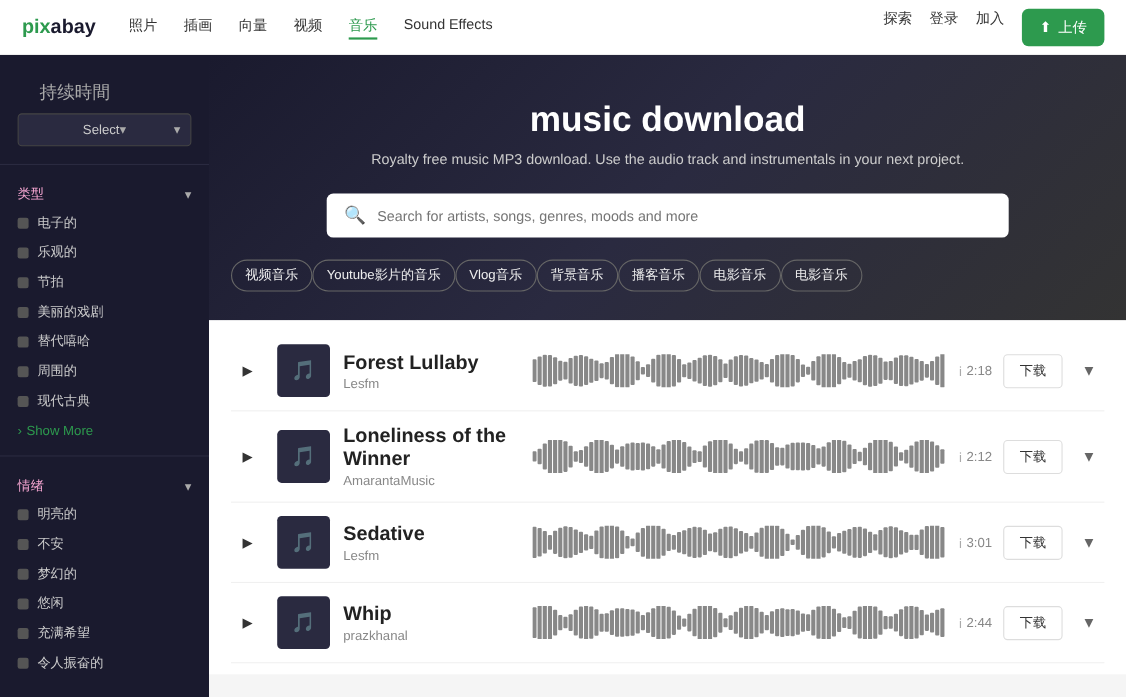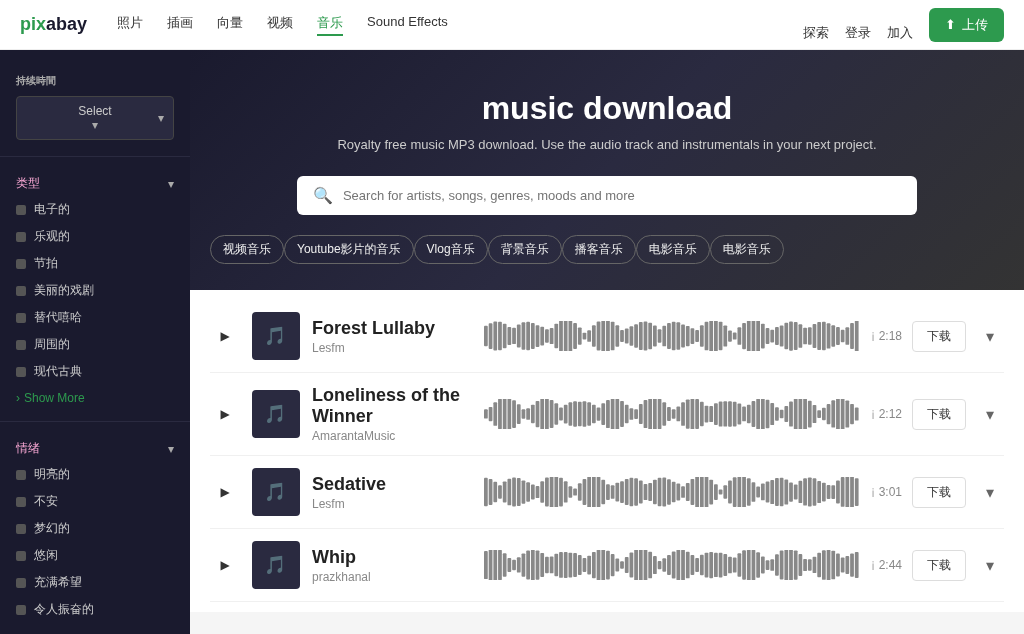--- a/index.html
+++ b/index.html
@@ -5,31 +5,31 @@
     * { margin: 0; padding: 0; box-sizing: border-box; }
     body { font-family: -apple-system, BlinkMacSystemFont, 'Segoe UI', sans-serif; background: #f5f5f5; display: flex; flex-direction: column; height: 634px; overflow: hidden; }
 
     
     .header { background: #fff; height: 50px; display: flex; align-items: center; padding: 0 20px; border-bottom: 1px solid #eee; flex-shrink: 0; z-index: 10; }
     .logo { font-size: 18px; font-weight: bold; color: #1a1a2e; margin-right: 30px; }
     .logo span { color: #2d9a4e; }
     .nav-links { display: flex; gap: 24px; flex: 1; }
     .nav-link { font-size: 13px; color: #333; text-decoration: none; cursor: pointer; }
     .nav-link.active { color: #2d9a4e; border-bottom: 2px solid #2d9a4e; padding-bottom: 2px; }
-    .header-right { display: flex; align-items: flex-end; gap: 16px; }
+    .header-right { display: flex; align-items: flex-start; gap: 16px; }
     .header-btn { font-size: 13px; color: #333; cursor: pointer; }
     .upload-btn { background: #2d9a4e; color: #fff; border: none; padding: 8px 16px; border-radius: 6px; font-size: 13px; cursor: pointer; display: flex; align-items: center; gap: 6px; }
 
     
     .main { display: flex; flex: 1; overflow: hidden; }
 
     
     .sidebar { width: 190px; background: #1a1a2e; color: #fff; overflow-y: auto; flex-shrink: 0; padding: 14px 0; }
     .sidebar-section { padding: 10px 16px 6px; }
-    .sidebar-section-title { font-size: 10px; color: #aaa; margin-bottom: 8px; font-weight: 700; }
+    .sidebar-section-title { font-size: 16px; color: #aaa; margin-bottom: 8px; font-weight: 400; margin-left: 20px; }
     .sidebar-select-wrapper { position: relative; }
     .sidebar-select-wrapper::after { content: '▾'; position: absolute; right: 10px; top: 50%; transform: translateY(-50%); color: #aaa; font-size: 12px; pointer-events: none; }
     .sidebar-divider { border-top: 1px solid #2a2a40; margin: 10px 0; }
     .category-header { display: flex; align-items: center; justify-content: space-between; padding: 8px 16px 4px; cursor: pointer; }
     .category-header span { font-size: 12px; color: #f9a8d4; font-weight: 500; }
     .category-item { display: flex; align-items: center; gap: 8px; padding: 5px 16px; cursor: pointer; font-size: 12px; color: #ccc; }
     .category-dot { width: 10px; height: 10px; border-radius: 2px; flex-shrink: 0; }
     .show-more { padding: 6px 16px; font-size: 12px; color: #2d9a4e; cursor: pointer; display: flex; align-items: center; gap: 4px; }
 
     
@@ -86,21 +86,21 @@
     </button>
   </div>
 </header>
 
 <div class="main">
 
   <aside class="sidebar">
     <div class="sidebar-section">
       <div class="sidebar-section-title">持续時間</div>
       <div class="sidebar-select-wrapper">
-        <div style="background:#2a2a40;border:1px solid #444;color:#ccc;padding:7px 10px;border-radius:4px;font-size:12px;cursor:pointer;display:flex;align-items:center;justify-content:center;flex-direction:column;">
+        <div style="background:#2a2a40;border:1px solid #444;color:#ccc;padding:7px 10px;border-radius:4px;font-size:12px;cursor:pointer;display:flex;align-items:center;justify-content:center;">
           <span>Select</span>
           <span style="color:#aaa;">▾</span>
         </div>
       </div>
     </div>
 
     <div class="sidebar-divider"></div>
 
     <div class="category-header">
       <span>类型</span>

